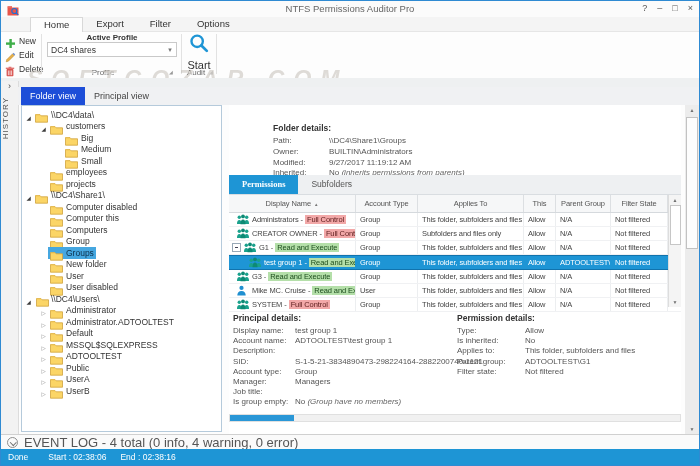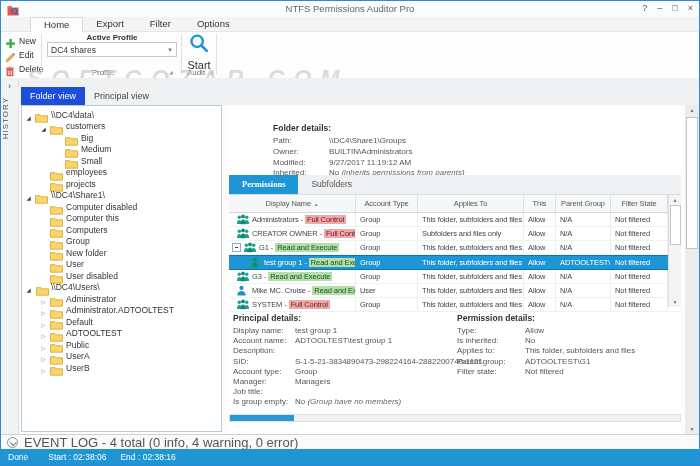--- a/index.html
+++ b/index.html
@@ -322,20 +322,30 @@
         <span class="thl">
           <span class="ticon"><svg width="13" height="11" viewBox="0 0 13 11">
               <path d="M.5 2.6 L.5 10.2 L12.5 10.2 L12.5 3.8 L6.2 3.8 L5 2.6 Z" fill="#fbd566" stroke="#cfa23d" stroke-width="0.8"></path>
               <path d="M.5 2.6 L4.6 2.6 L5 3.2 L.5 3.2 Z" fill="#f0c352"></path>
             </svg></span>
           <span class="tlabel">Group</span>
         </span>
       </div>
       <div class="titem" style="padding-left: 17px;">
         <span class="texp"></span>
+        <span class="thl sel">
+          <span class="ticon"><svg width="13" height="11" viewBox="0 0 13 11">
+              <path d="M.5 2.6 L.5 10.2 L12.5 10.2 L12.5 3.8 L6.2 3.8 L5 2.6 Z" fill="#fbd566" stroke="#cfa23d" stroke-width="0.8"></path>
+              <path d="M.5 2.6 L4.6 2.6 L5 3.2 L.5 3.2 Z" fill="#f0c352"></path>
+            </svg></span>
+          <span class="tlabel">Groups</span>
+        </span>
+      </div>
+      <div class="titem" style="padding-left: 17px;">
+        <span class="texp"></span>
         <span class="thl">
           <span class="ticon"><svg width="13" height="11" viewBox="0 0 13 11">
               <path d="M.5 2.6 L.5 10.2 L12.5 10.2 L12.5 3.8 L6.2 3.8 L5 2.6 Z" fill="#fbd566" stroke="#cfa23d" stroke-width="0.8"></path>
               <path d="M.5 2.6 L4.6 2.6 L5 3.2 L.5 3.2 Z" fill="#f0c352"></path>
             </svg></span>
           <span class="tlabel">New folder</span>
         </span>
       </div>
       <div class="titem" style="padding-left: 17px;">
         <span class="texp"></span>
@@ -388,20 +398,30 @@
         </span>
       </div>
       <div class="titem" style="padding-left: 17px;">
         <span class="texp collapsed"></span>
         <span class="thl">
           <span class="ticon"><svg width="13" height="11" viewBox="0 0 13 11">
               <path d="M.5 2.6 L.5 10.2 L12.5 10.2 L12.5 3.8 L6.2 3.8 L5 2.6 Z" fill="#fbd566" stroke="#cfa23d" stroke-width="0.8"></path>
               <path d="M.5 2.6 L4.6 2.6 L5 3.2 L.5 3.2 Z" fill="#f0c352"></path>
             </svg></span>
           <span class="tlabel">Default</span>
+        </span>
+      </div>
+      <div class="titem" style="padding-left: 17px;">
+        <span class="texp collapsed"></span>
+        <span class="thl">
+          <span class="ticon"><svg width="13" height="11" viewBox="0 0 13 11">
+              <path d="M.5 2.6 L.5 10.2 L12.5 10.2 L12.5 3.8 L6.2 3.8 L5 2.6 Z" fill="#fbd566" stroke="#cfa23d" stroke-width="0.8"></path>
+              <path d="M.5 2.6 L4.6 2.6 L5 3.2 L.5 3.2 Z" fill="#f0c352"></path>
+            </svg></span>
+          <span class="tlabel">MSSQL$SQLEXPRESS</span>
         </span>
       </div>
       <div class="titem" style="padding-left: 17px;">
         <span class="texp collapsed"></span>
         <span class="thl">
           <span class="ticon"><svg width="13" height="11" viewBox="0 0 13 11">
               <path d="M.5 2.6 L.5 10.2 L12.5 10.2 L12.5 3.8 L6.2 3.8 L5 2.6 Z" fill="#fbd566" stroke="#cfa23d" stroke-width="0.8"></path>
               <path d="M.5 2.6 L4.6 2.6 L5 3.2 L.5 3.2 Z" fill="#f0c352"></path>
             </svg></span>
           <span class="tlabel">ADTOOLTEST</span>

